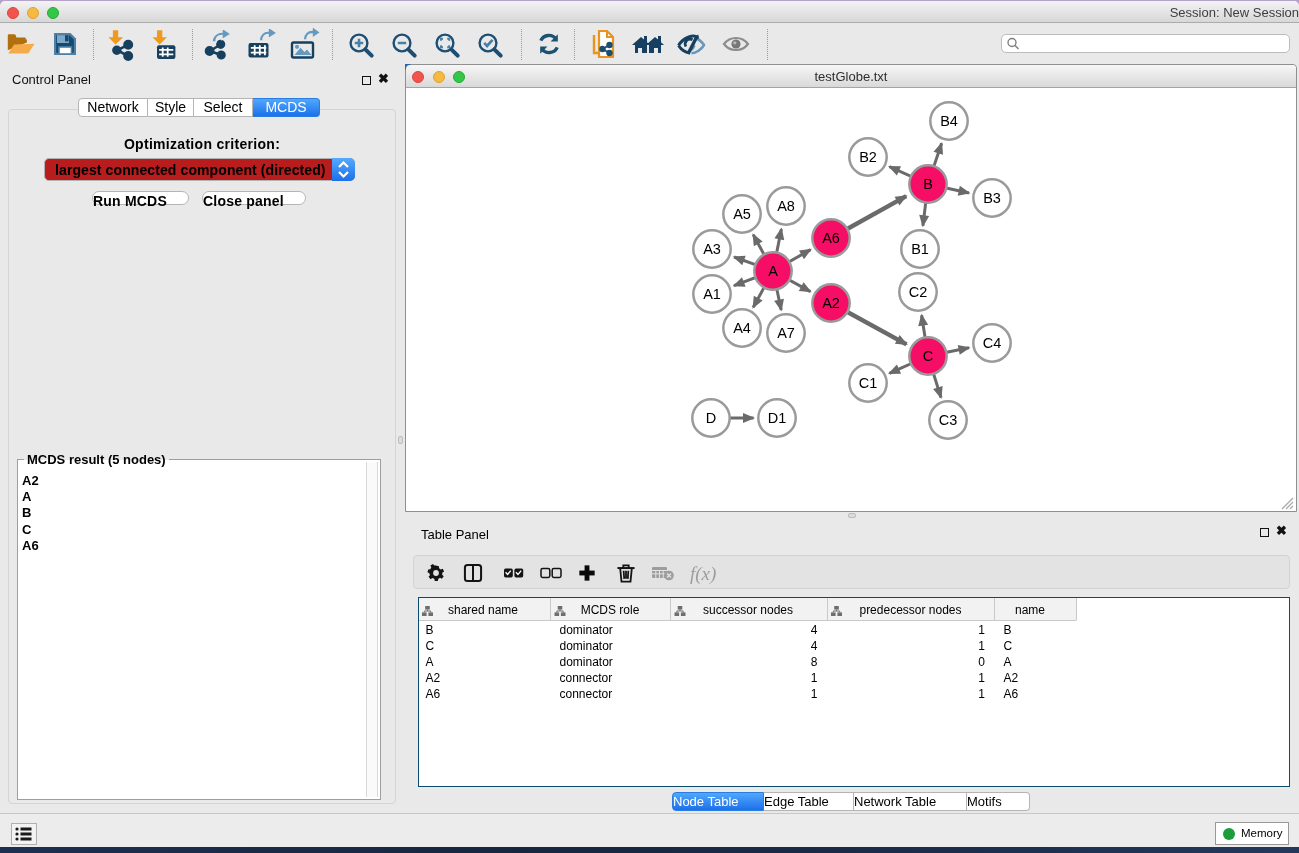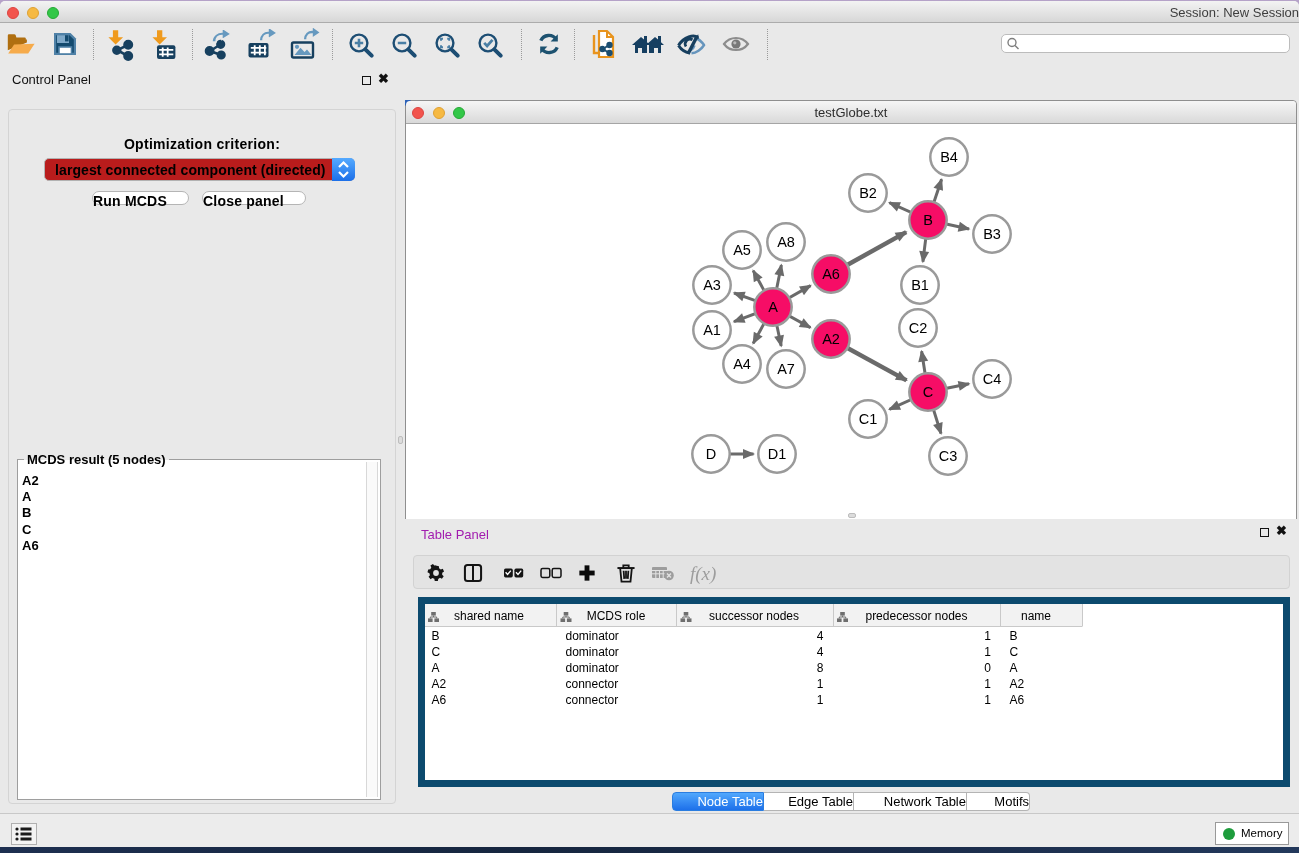--- a/index.html
+++ b/index.html
@@ -33,37 +33,37 @@
 #dd-text { position:absolute; left:10px; top:2.5px; font-size:14px; letter-spacing:0.1px; color:#000; }
 #dd-btn { position:absolute; right:-1px; top:-1px; width:23px; height:23px; background:linear-gradient(#55aaff,#1c6fe8); border-radius:0 5px 5px 0; }
 .btn { position:absolute; height:14px; background:#fff; border:1px solid #b5b5b5; border-radius:8px; font-size:14px; letter-spacing:0.2px; color:#000; text-align:left; line-height:19px; }
 #btn-run { left:83px; top:81px; width:97px; }
 #btn-close { left:193px; top:81px; width:104px; }
 #groupbox { position:absolute; left:8px; top:349px; width:364px; height:341px; background:#fff; border:1px solid #9e9e9e; }
 #gb-label { position:absolute; left:6px; top:-8px; font-size:13px; color:#000; background:linear-gradient(#e9e9e9 50%,#ffffff 50%); padding:0 3px; }
 #gb-list { position:absolute; left:4px; top:13px; font-size:13px; color:#000; line-height:16.2px; }
 #gb-scroll { position:absolute; right:2px; top:2px; bottom:2px; width:12px; background:#fafafa; border-left:1px solid #d8d8d8; border-right:1px solid #d8d8d8; }
 
-#netwin { position:absolute; left:405px; top:63px; width:892px; height:448px; background:#fff; border:1px solid #8f8f8f; border-radius:4px 4px 0 0;margin-top:36px; }
+#netwin { position:absolute; left:405px; top:63px; width:892px; height:448px; background:#fff; border:1px solid #8f8f8f; border-radius:4px 4px 0 0; }
 #nw-titlebar { position:absolute; left:0; top:0; width:100%; height:23px; background:linear-gradient(#f6f6f6,#d9d9d9); border-bottom:1px solid #a5a5a5; border-radius:4px 4px 0 0; }
 .ntl { position:absolute; top:6px; width:12px; height:12px; border-radius:50%; }
 #ntl-r { left:6px;  background:#f2544d; border:1px solid #dd4441; }
 #ntl-y { left:27px; background:#f6b942; border:1px solid #dfa133; }
 #ntl-g { left:47px; background:#33c748; border:1px solid #26a935; }
 #nw-title { position:absolute; top:4px; left:0; width:100%; text-align:center; font-size:13px; color:#2e2e2e; }
 #graph { position:absolute; left:0; top:23px; }
 
 #tablepanel { position:absolute; left:405px; top:518px; width:894px; height:295px; background:#e9e9e9; }
-#tp-title { position:absolute; left:16px; top:8px; font-size:13px; color:#a21caf; }
+#tp-title { position:absolute; left:16px; top:8px; font-size:13px; color:#000000; }
 #tp-float { position:absolute; left:855px; top:9px; width:9px; height:9px; border:1.5px solid #111; }
 #tp-close { position:absolute; left:871px; top:4px; font-size:13px; font-weight:bold; color:#111; }
 #tp-toolbar { position:absolute; left:8px; top:36px; width:877px; height:34px; background:#e3e3e3; border:1px solid #d2d2d2; border-radius:4px; }
-#tp-table { position:absolute; left:13px; top:78px; width:872px; height:190px; background:#fff; border:7px solid #0c4a6e; }
+#tp-table { position:absolute; left:13px; top:78px; width:872px; height:190px; background:#fff; border:1px solid #0c4a6e; }
 #tp-tabs { position:absolute; left:267px; top:273px; height:19px; display:flex; }
-.tptab { height:19px; background:#fff; border:1px solid #b4b4b4; border-left:none; font-size:13px; color:#000; text-align:right; line-height:17px; }
+.tptab { height:19px; background:#fff; border:1px solid #b4b4b4; border-left:none; font-size:13px; color:#000; text-align:left; line-height:17px; }
 .tptab.sel { background:linear-gradient(#51a8fd,#1d70ea); color:#fff; border:1px solid #2a7de0; border-radius:4px 0 0 4px; }
 .tptab:last-child { border-radius:0 4px 4px 0; }
 
 #statusbar { position:absolute; left:0; top:812px; width:1299px; height:34px; background:#ececec; border-top:1px solid #c8c8c8; }
 #sb-lefticon { position:absolute; left:11px; top:9px; width:26px; height:22px; background:#f3f3f3; border:1px solid #b0b0b0; }
 #sb-mem { position:absolute; left:1215px; top:8px; width:74px; height:23px; background:#ffffff; border:1px solid #999; font-size:11.5px; color:#000; }
 #sb-mem .dot { position:absolute; left:7px; top:5px; width:12px; height:12px; border-radius:50%; background:#1d9c3c; }
 #sb-mem .txt { position:absolute; left:25px; top:4px; }
 #botstrip { position:absolute; left:0; top:847px; width:1299px; height:6px; background:linear-gradient(90deg,#1d2f50,#16263f 40%,#1b2c4a 70%,#23395c); }
 #vgrip { position:absolute; left:398px; top:436px; width:5px; height:8px; background:#dcdcdc; border:1px solid #bdbdbd; border-radius:2px; }
@@ -226,20 +226,26 @@
     </div>
     <div id="searchbox"><svg width="24" height="17">
           <circle cx="10" cy="7.5" r="4" fill="none" stroke="#7e7e7e" stroke-width="1.4"></circle>
           <line x1="13" y1="10.5" x2="16.5" y2="14" stroke="#7e7e7e" stroke-width="1.4"></line>
         </svg></div>
   </div>
   <div id="leftpanel">
     <div id="cp-title">Control Panel</div>
     <div id="cp-float"></div>
       <div id="cp-close">✖</div>
+    <div id="cp-tabs">
+      <div class="cptab" style="width:70px">Network</div>
+      <div class="cptab" style="width:46px">Style</div>
+      <div class="cptab" style="width:59px">Select</div>
+      <div class="cptab sel" style="width:67px">MCDS</div>
+    </div>
     <div id="cp-body">
       <div id="opt-label">Optimization criterion:</div>
       <div id="dropdown">
         <div id="dd-text">largest connected component (directed)</div>
         <div id="dd-btn">
           <svg width="23" height="23">
             <path d="M7,9 L11.5,4.5 L16,9" fill="none" stroke="#fff" stroke-width="2.2"></path>
             <path d="M7,14 L11.5,18.5 L16,14" fill="none" stroke="#fff" stroke-width="2.2"></path>
           </svg>
         </div>

